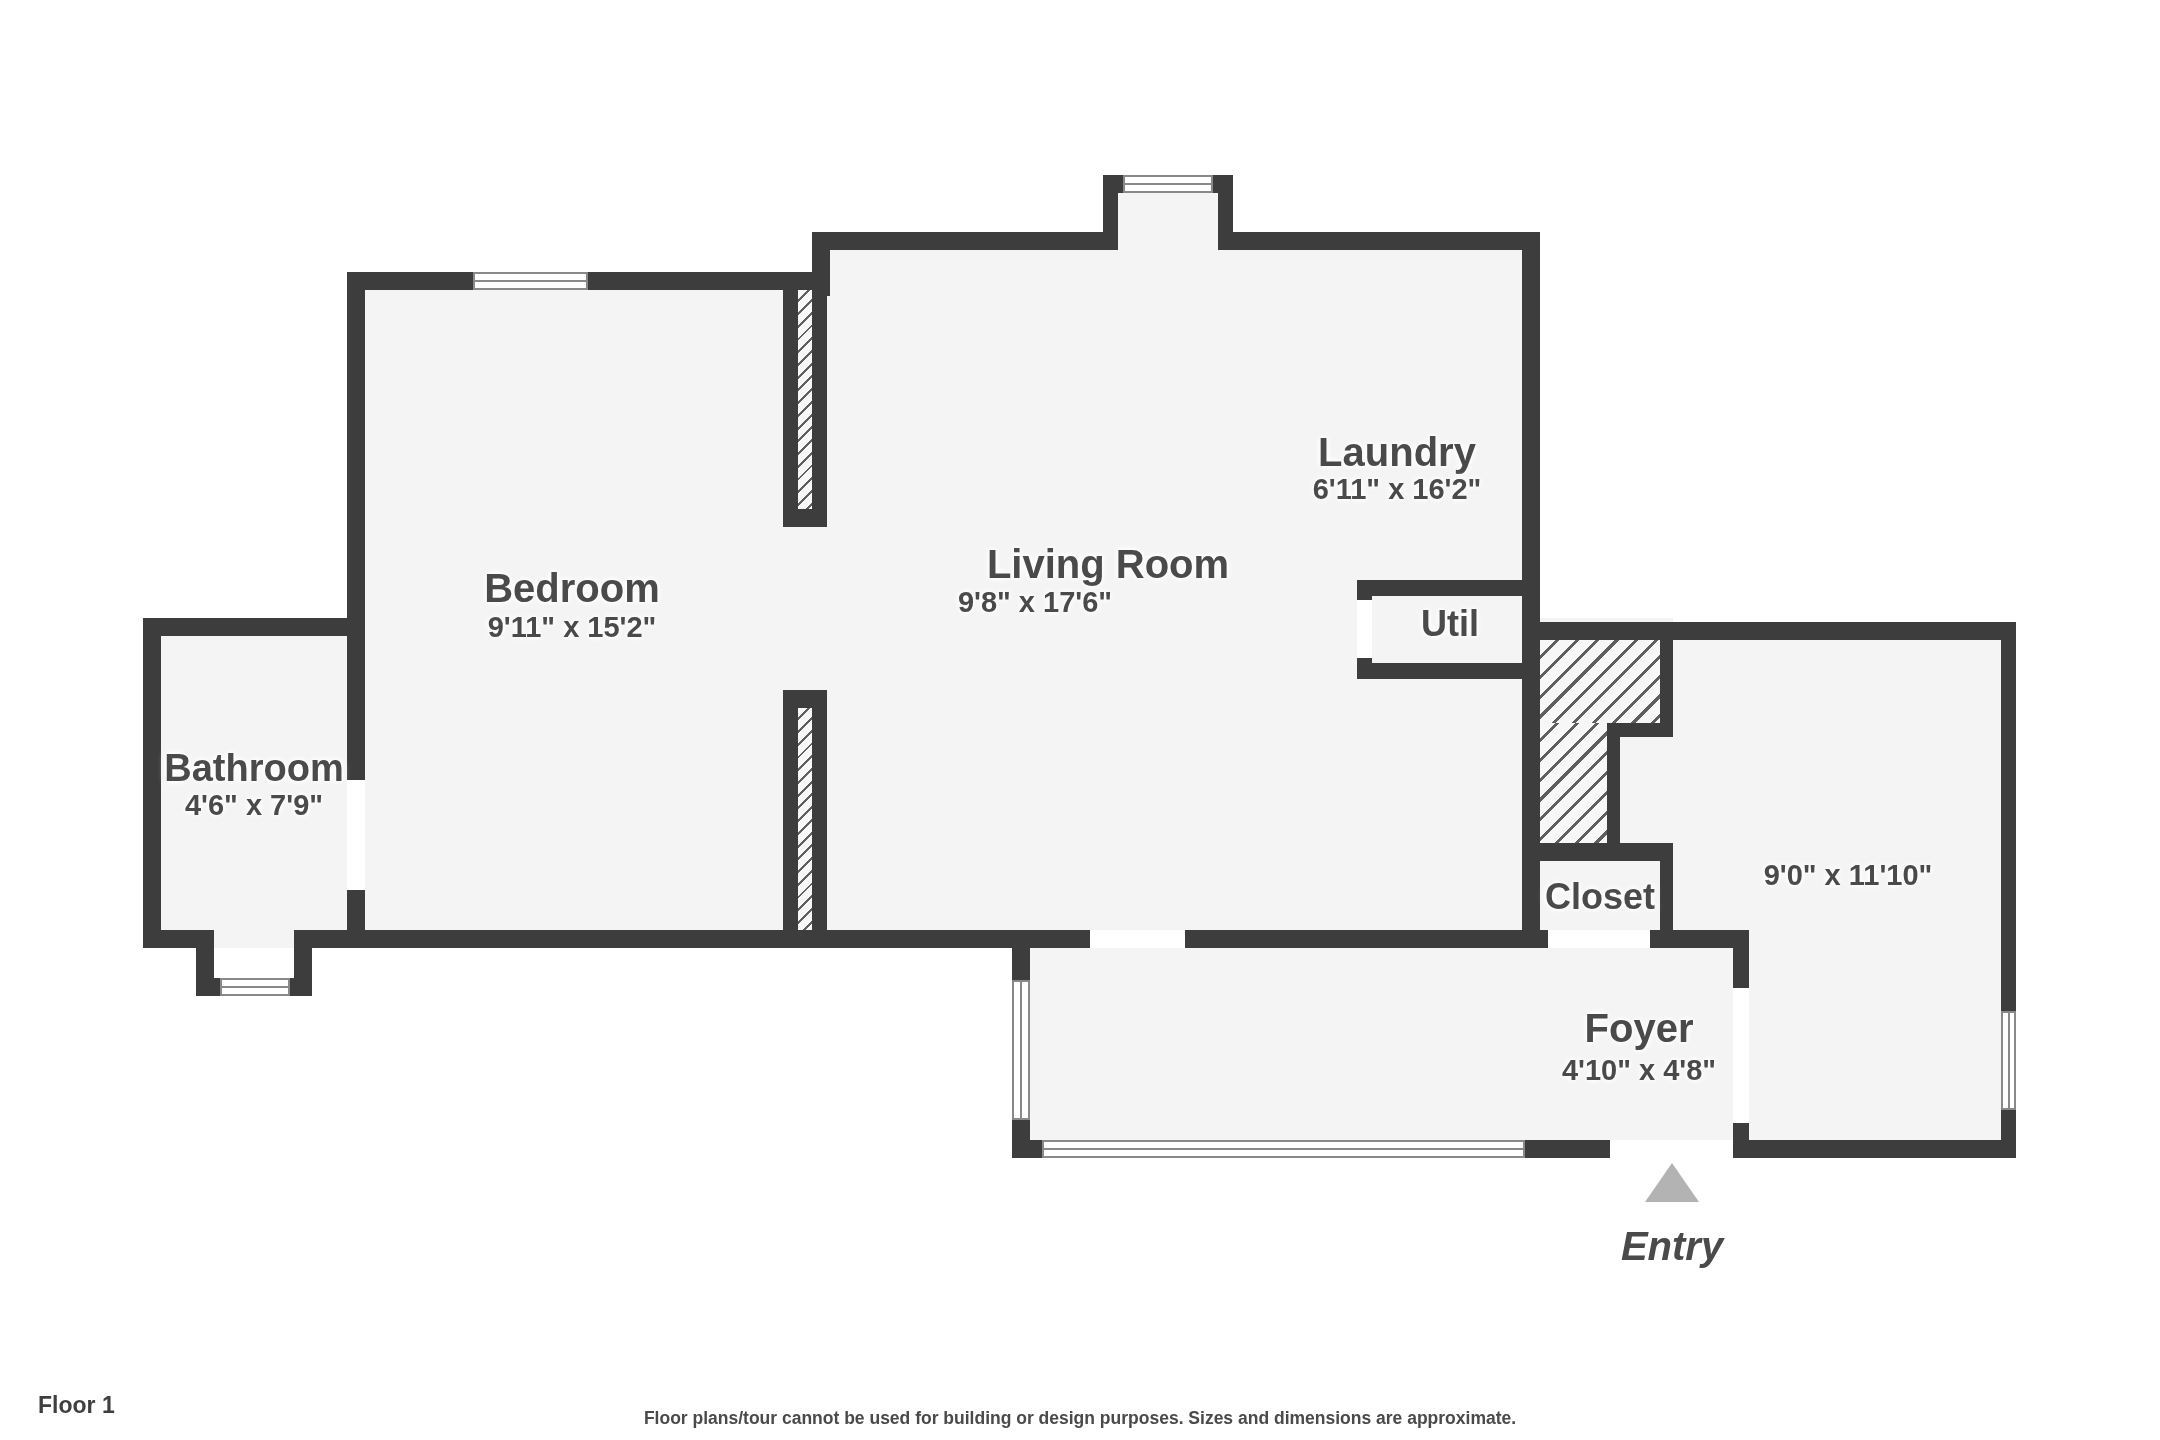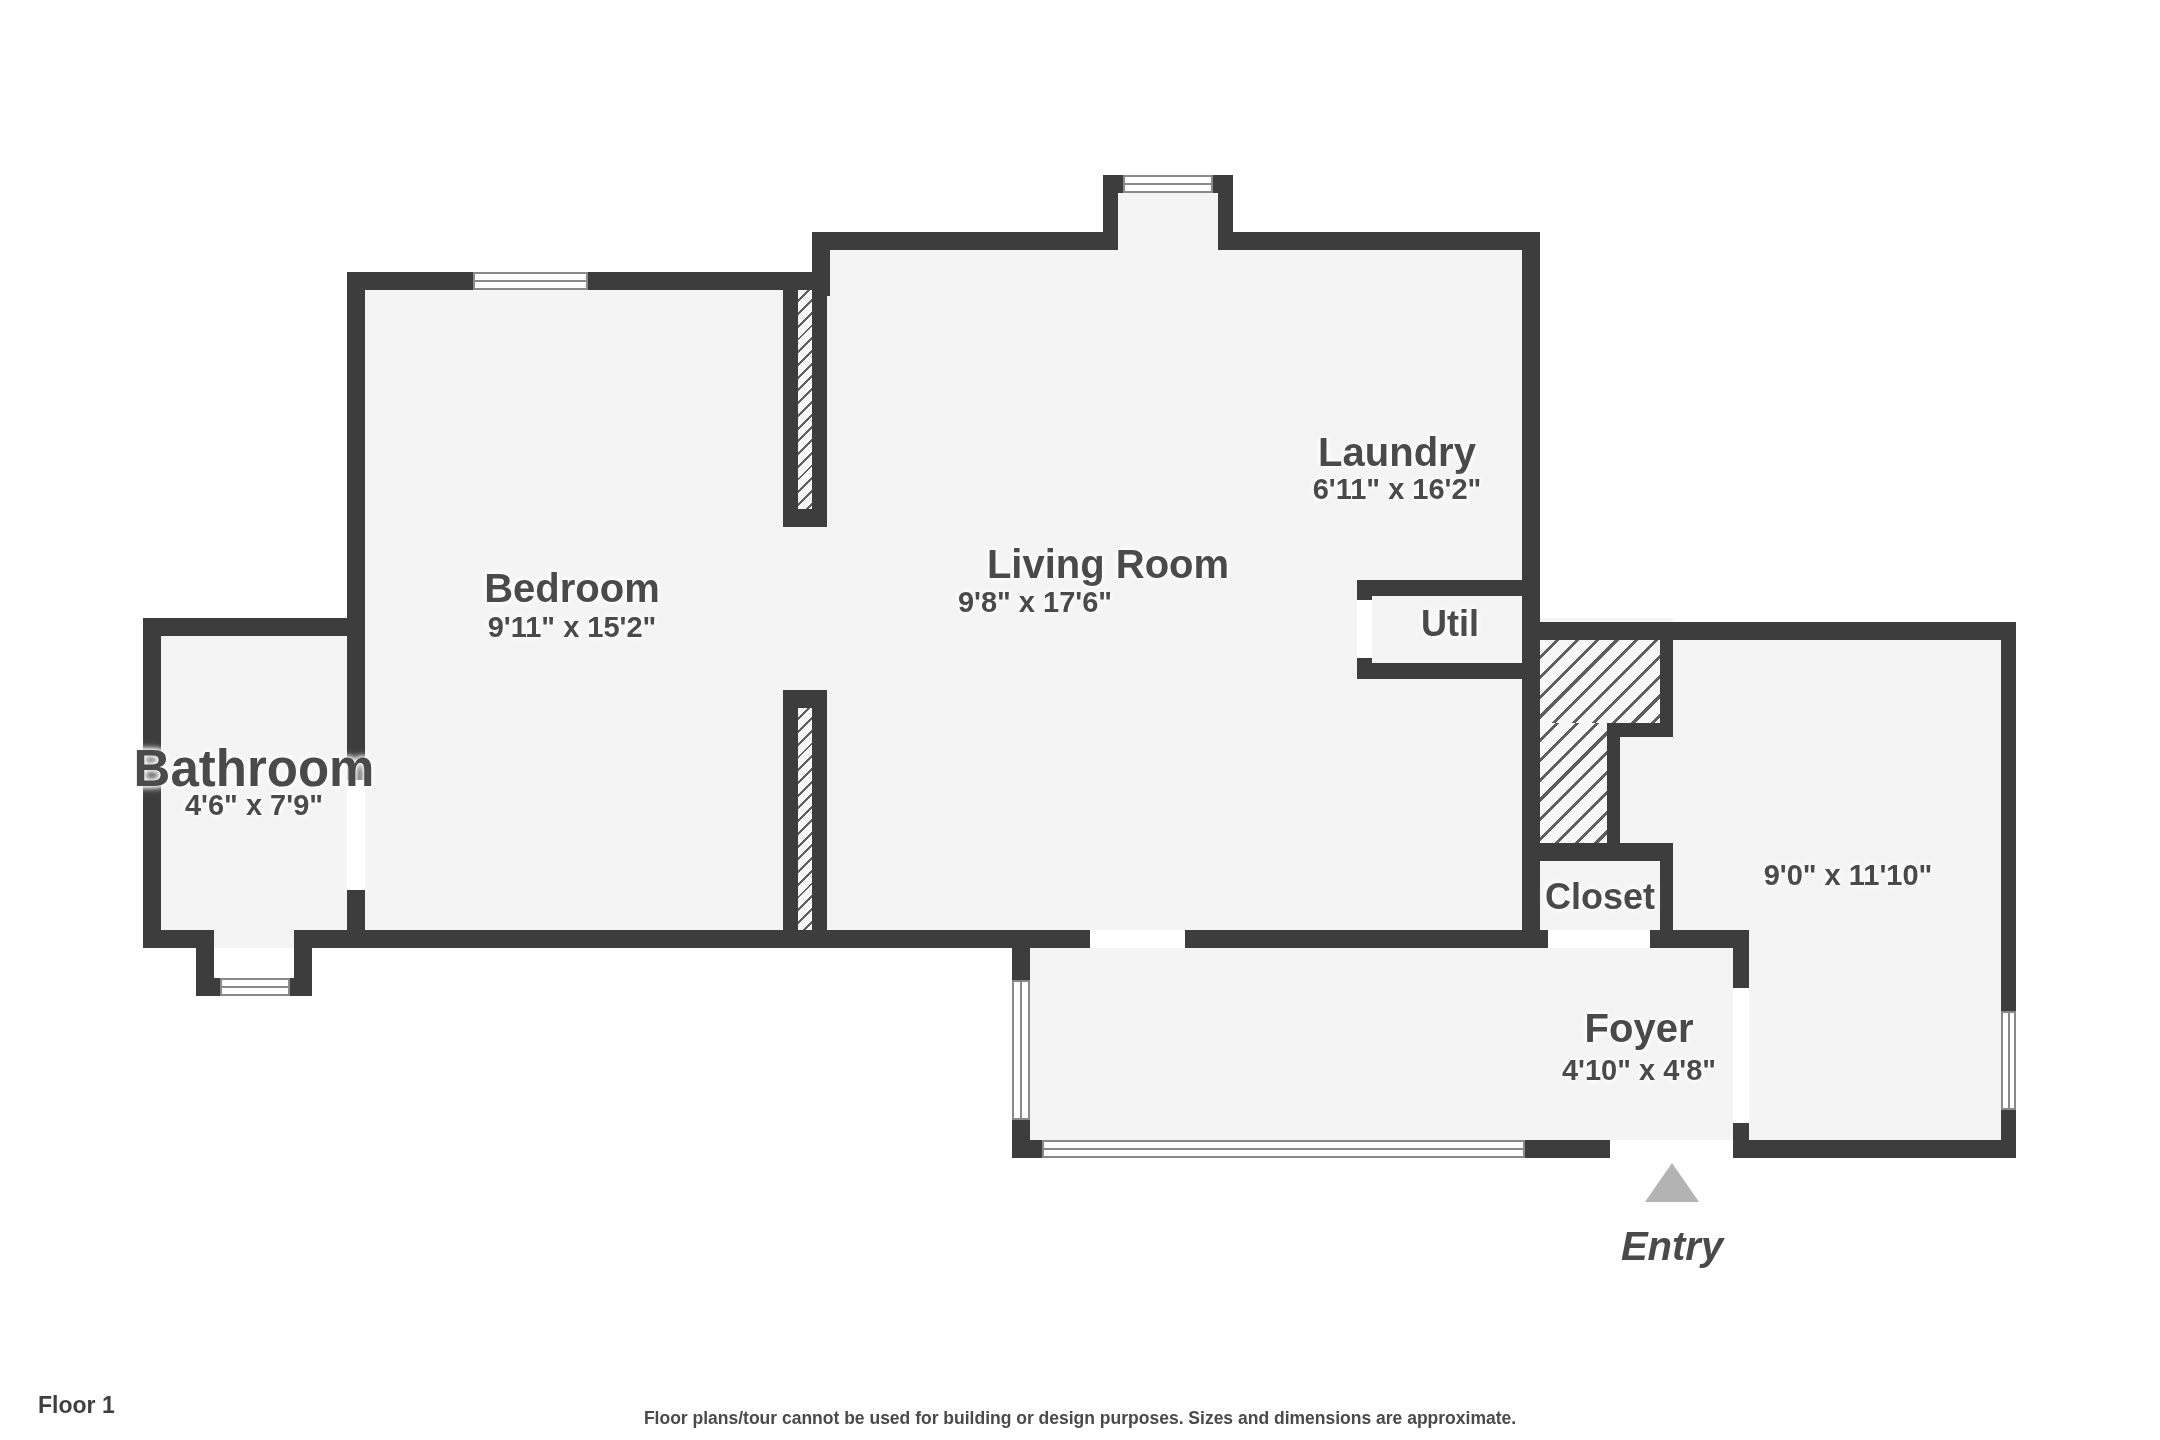--- a/index.html
+++ b/index.html
@@ -100,21 +100,21 @@
   <div class="lbl dims" style="left:572px;top:627px;">9'11" x 15'2"</div>
 
   <div class="lbl name" style="left:1064px;top:564px;margin-left:44px;">Living Room</div>
   <div class="lbl dims" style="left:1035px;top:602px;">9'8" x 17'6"</div>
 
   <div class="lbl name" style="left:1397px;top:452px;">Laundry</div>
   <div class="lbl dims" style="left:1397px;top:489px;">6'11" x 16'2"</div>
 
   <div class="lbl name-sm" style="left:1450px;top:624px;">Util</div>
 
-  <div class="lbl name" style="left:254px;top:768px;font-size:51px;">Bathroom</div>
+  <div class="lbl name" style="left:254px;top:768px;font-size:38px;">Bathroom</div>
   <div class="lbl dims" style="left:254px;top:805px;">4'6" x 7'9"</div>
 
   <div class="lbl name-sm" style="left:1600px;top:897px;">Closet</div>
 
   <div class="lbl dims" style="left:1848px;top:875px;">9'0" x 11'10"</div>
 
   <div class="lbl name" style="left:1639px;top:1028px;">Foyer</div>
   <div class="lbl dims" style="left:1639px;top:1070px;">4'10" x 4'8"</div>
 
   <div class="entry-tri" style="left:1645px;top:1163px;"></div>

